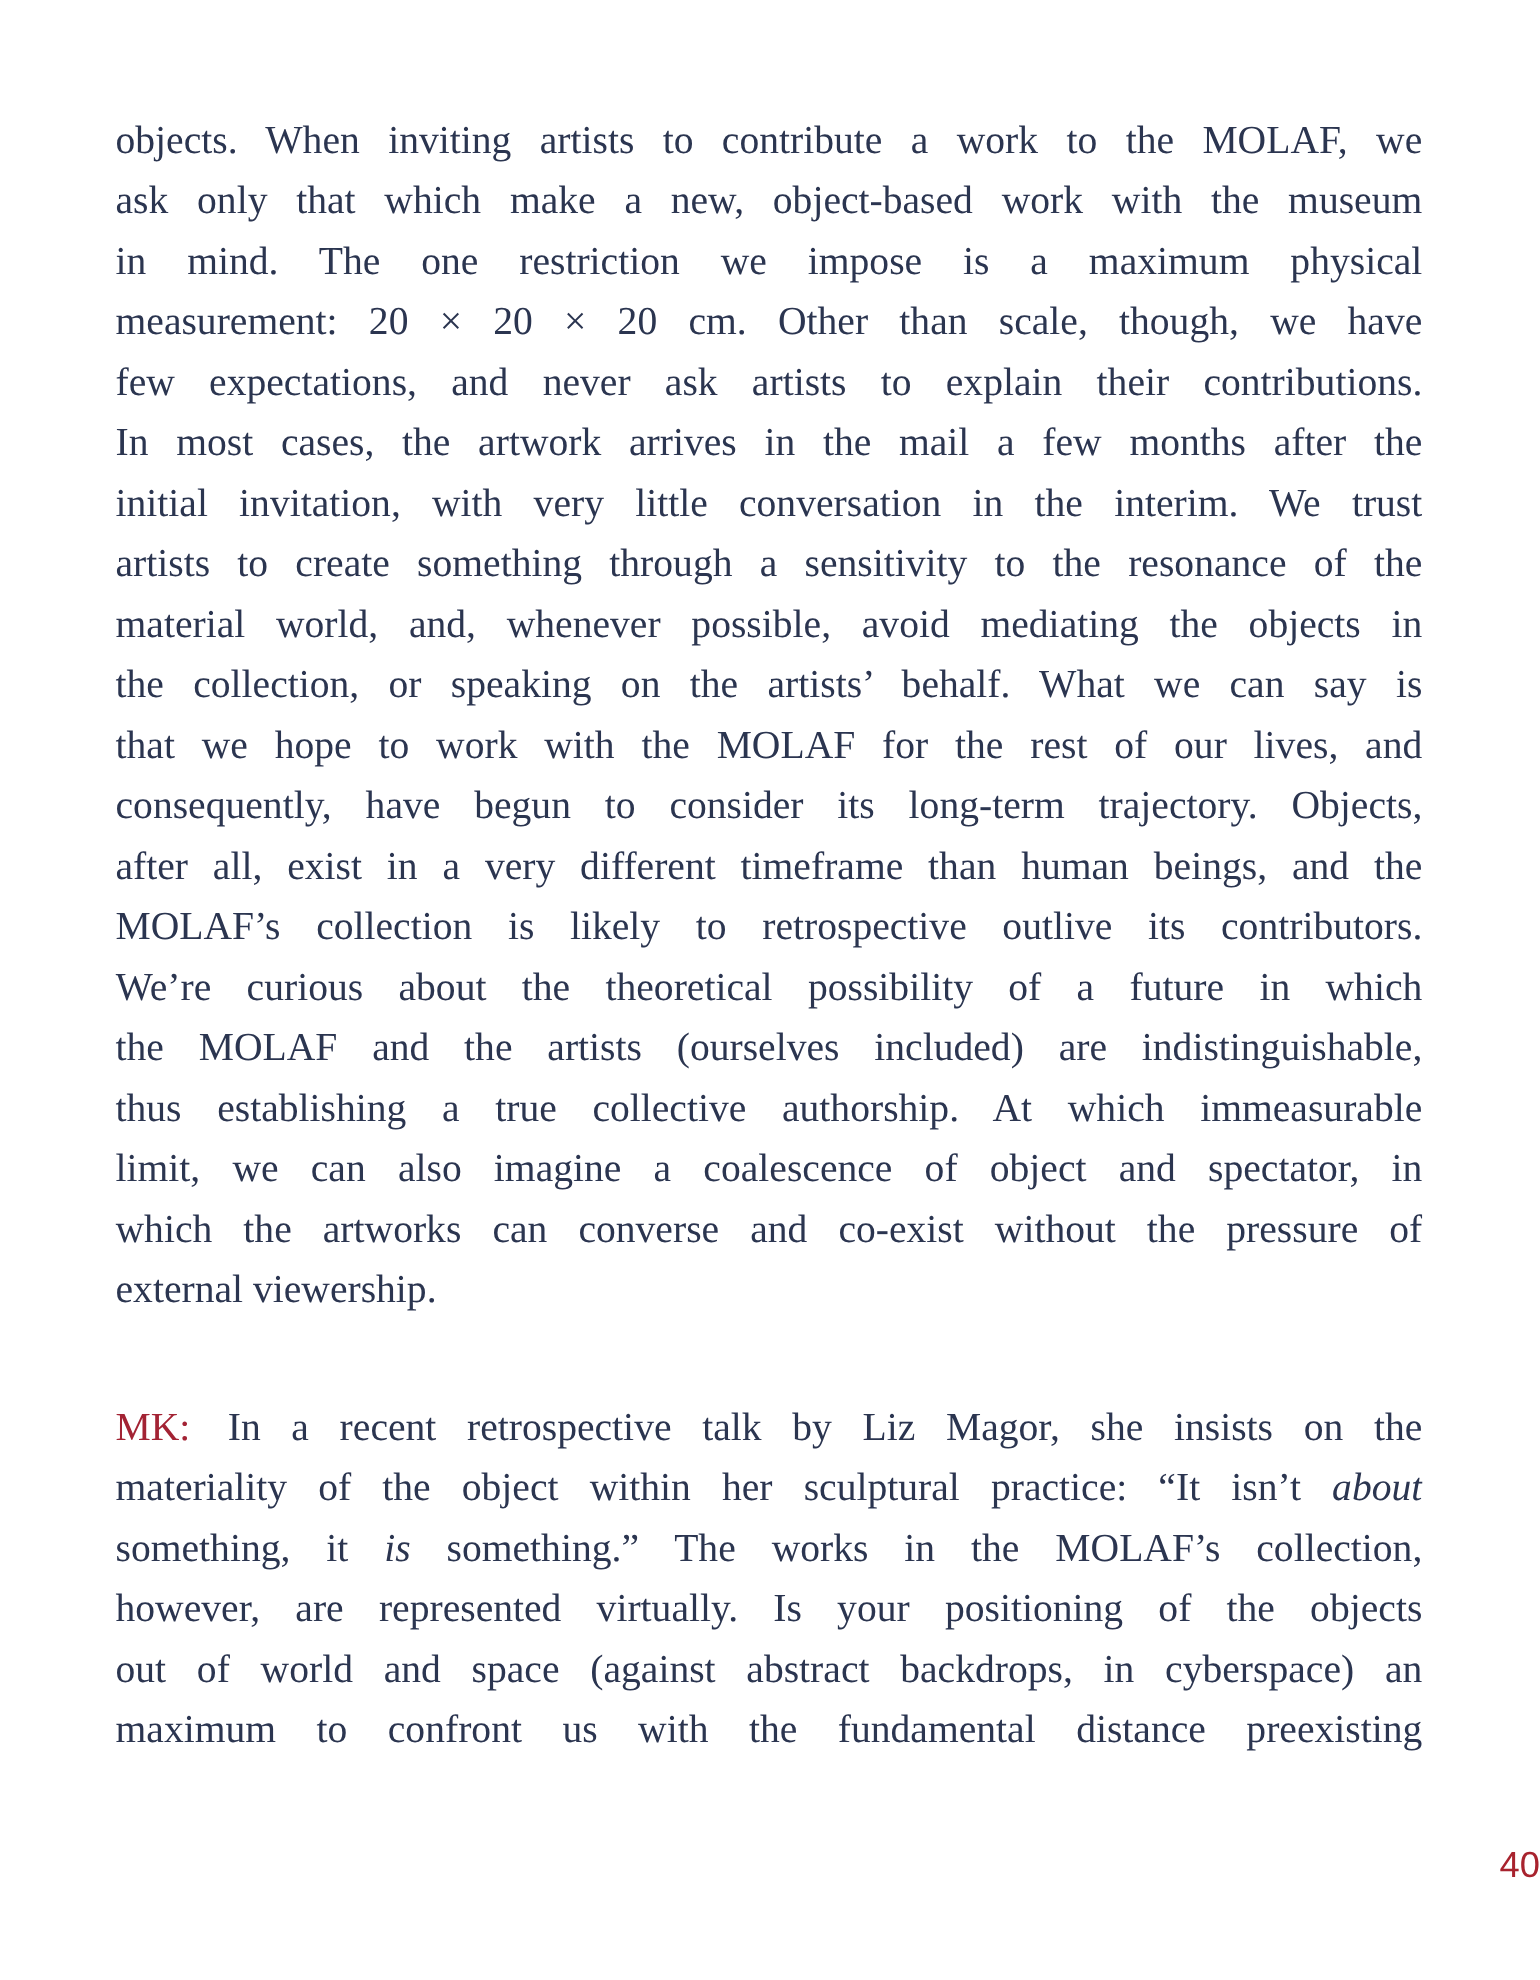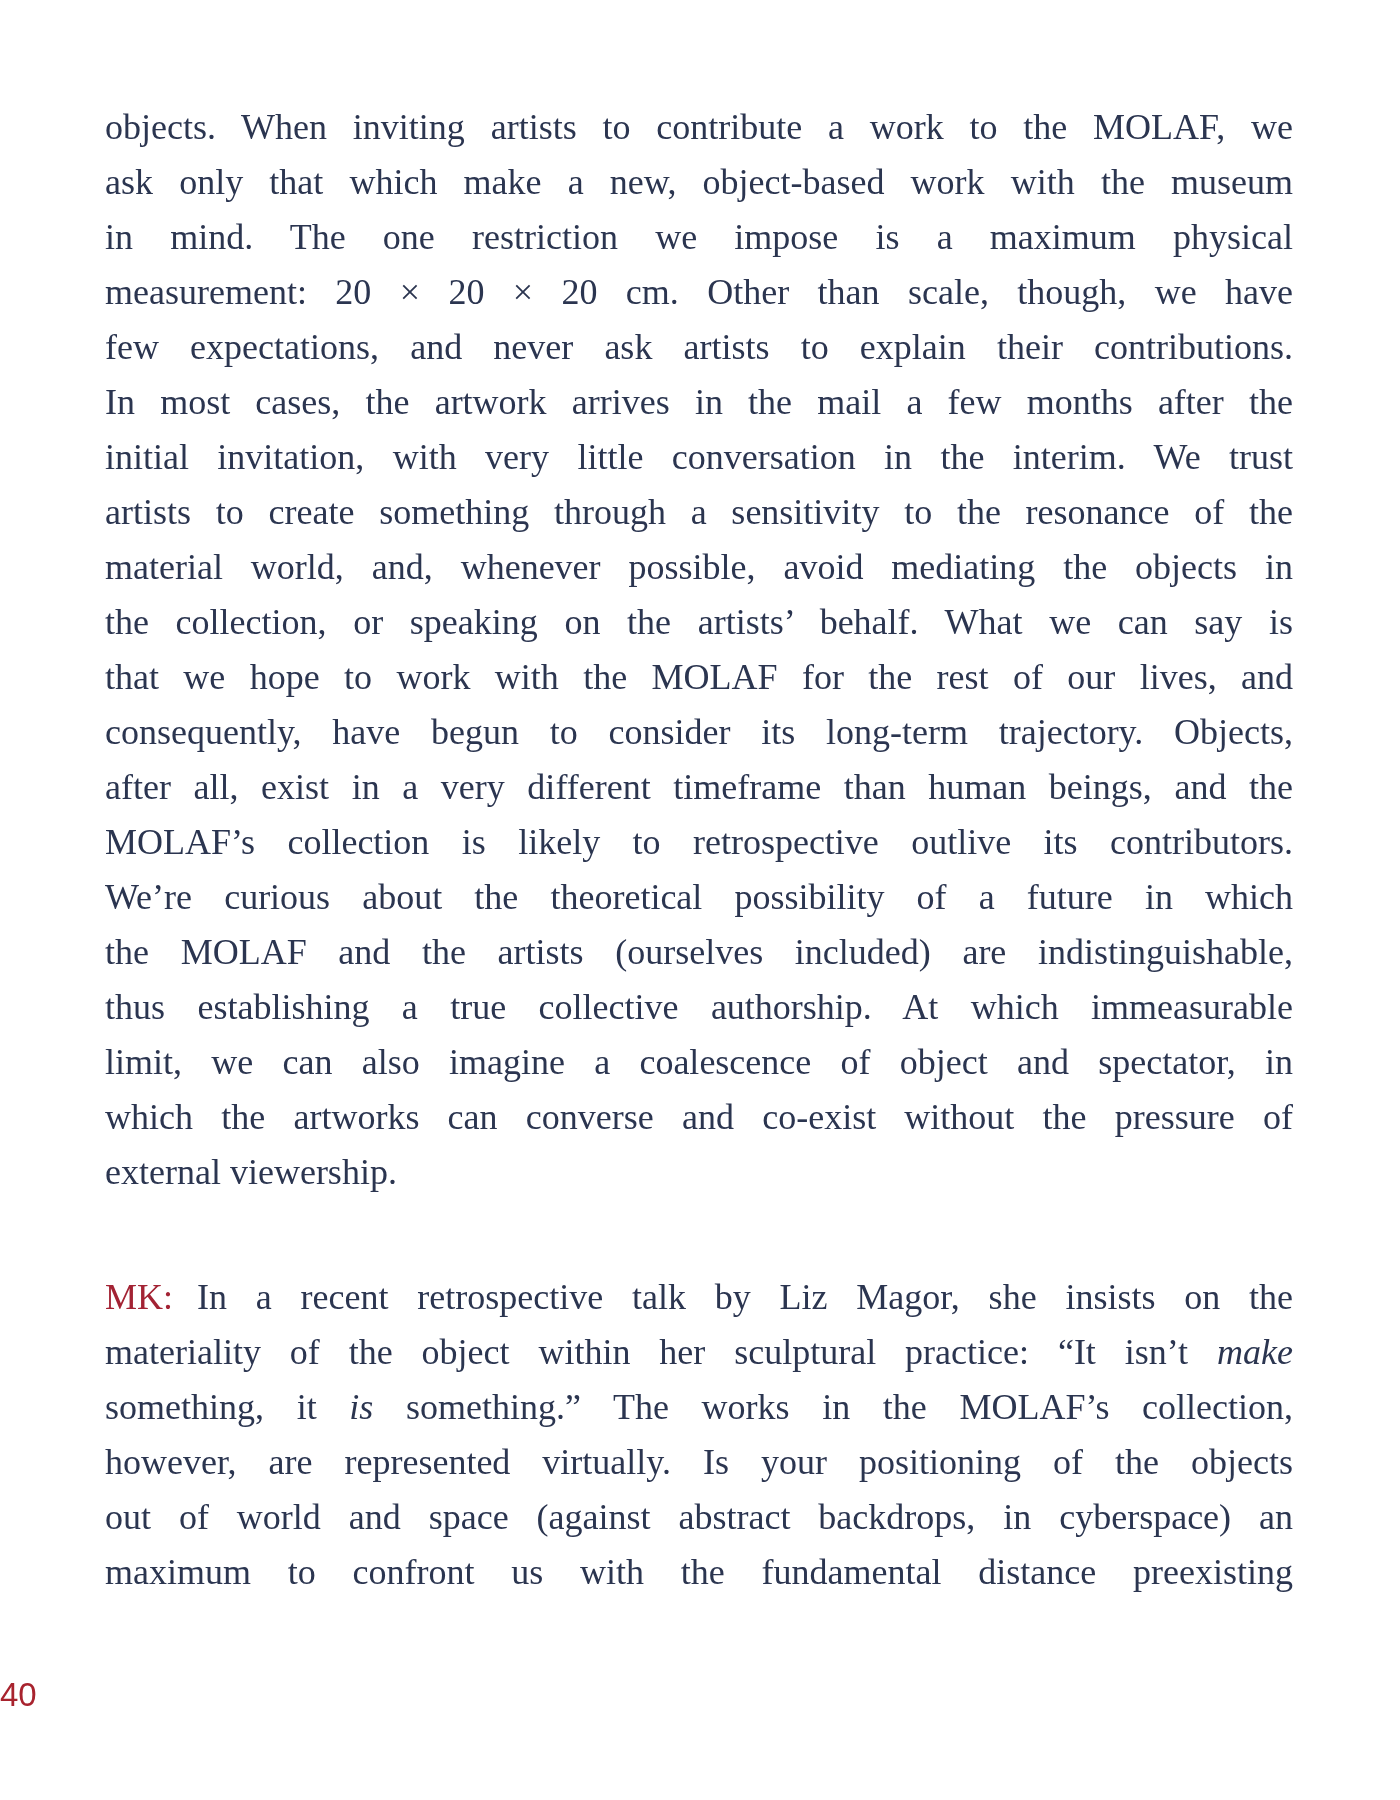--- a/index.html
+++ b/index.html
@@ -30,31 +30,31 @@
     white-space: normal;
   }
   .line.endline {
     text-align-last: left;
   }
   .para-mk {
     margin-top: 70px;
   }
   .speaker {
     color: #a32334;
-    margin-right: 24px;
+    margin-right: 34px;
   }
   .ital {
     font-style: italic;
   }
   .footer {
     position: absolute;
     left: 0;
     right: 0;
     top: 1676px;
-    text-align: left;
+    text-align: right;
     font-family: "Liberation Sans", sans-serif;
     font-size: 33px;
     color: #a8232e;
   }
 </style>
 </head>
 <body>
 
 <div class="text-block">
 
@@ -79,21 +79,21 @@
     <div class="line">limit, we can also imagine a coalescence of object and spectator, in</div>
     <div class="line">which the artworks can converse and co-exist without the pressure of</div>
     <div class="line endline">external viewership.</div>
   </div>
 
   <div class="para-mk">
     <div class="line">
       <span class="speaker">MK:</span><span>In a recent retrospective talk by Liz Magor, she insists on the</span>
     </div>
     <div class="line">
-      <span>materiality of the object within her sculptural practice: “It isn’t </span><span class="ital">make</span>
+      <span>materiality of the object within her sculptural practice: “It isn’t </span><span class="ital">about</span>
     </div>
     <div class="line">
       <span>something, it </span><span class="ital">is</span><span> something.” The works in the MOLAF’s collection,</span>
     </div>
     <div class="line">however, are represented virtually. Is your positioning of the objects</div>
     <div class="line">out of world and space (against abstract backdrops, in cyberspace) an</div>
     <div class="line">maximum to confront us with the fundamental distance preexisting</div>
   </div>
 
 </div>

